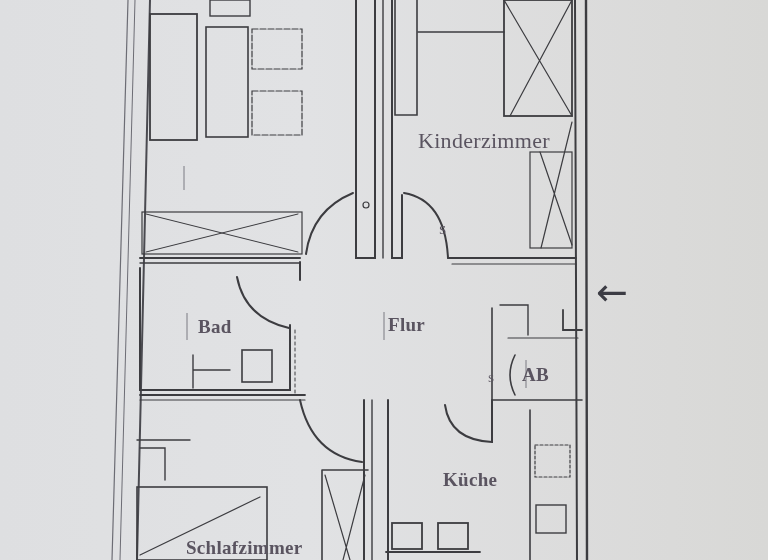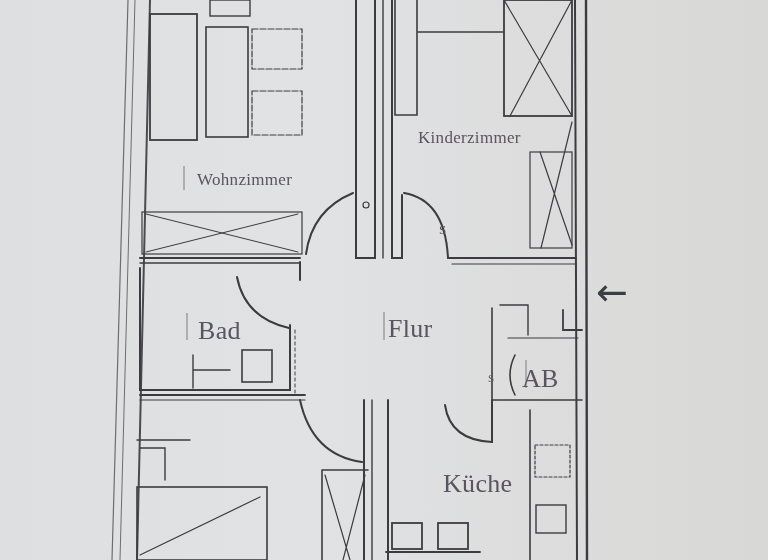--- a/index.html
+++ b/index.html
@@ -7,25 +7,25 @@
       width: 768px; height: 560px; overflow: hidden;
       background: #dcdddf;
       font-family: "Liberation Serif", "DejaVu Serif", serif;
     }
     .sheet {
       position: absolute; left: 0; top: 0; width: 768px; height: 560px;
       background: linear-gradient(90deg, #dedfe1 0%, #e1e2e4 40%, #dcdcdc 75%, #d8d8d6 100%);
     }
     svg { position: absolute; left: 0; top: 0; }
     .label {
-      position: absolute; color: #5a5460; font-size: 17px; letter-spacing: 0.3px;
+      position: absolute; color: #5a5460; font-size: 22px; letter-spacing: 0.3px;
       white-space: nowrap;
     }
     .label.small { font-size: 16px; }
-    .label.big { font-size: 26px; }
+    .label.big { font-size: 19px; font-weight: bold; }
   </style>
 </head>
 <body>
 
 <div class="sheet">
 
   <svg width="768" height="560" viewBox="0 0 768 560">
     <g fill="none" stroke="#3c3c40" stroke-linecap="round">
 
       <path d="M128 0 L112 560" stroke="#6c6c74" stroke-width="1.2"></path>
@@ -103,24 +103,24 @@
     </g>
 
     <g stroke="#7a7a82" stroke-width="1">
       <path d="M184 166 L184 190"></path>
       <path d="M187 313 L187 340"></path>
       <path d="M384 312 L384 340"></path>
       <path d="M526 360 L526 388"></path>
     </g>
   </svg>
 
-  <div class="label" style="left:197px; top:170px;">Wohnzimmer</div>
   <div class="label" style="left:418px; top:128px;">Kinderzimmer</div>
   <div class="label big" style="left:198px; top:316px;">Bad</div>
   <div class="label big" style="left:388px; top:314px;text-align:center;">Flur</div>
   <div class="label big" style="left:522px; top:364px;">AB</div>
   <div class="label big" style="left:443px; top:469px;">Küche</div>
+  <div class="label big" style="left:186px; top:537px;">Schlafzimmer</div>
 
   <div class="label small" style="left:439px; top:222px; font-size:13px;">S</div>
   <div class="label small" style="left:488px; top:372px; font-size:11px;">S</div>
 
   <div class="label" style="left:596px; top:270px; font-size:38px; color:#3c3c44; font-family:'DejaVu Sans', sans-serif;">←</div>
 </div>
 
 </body></html>

